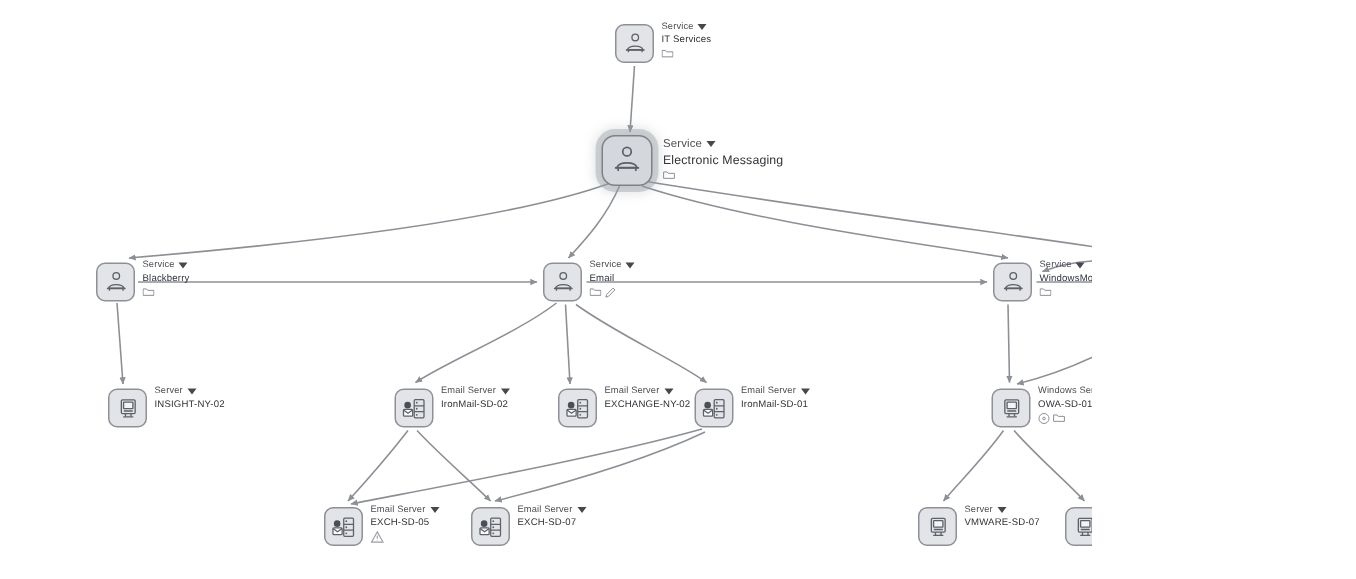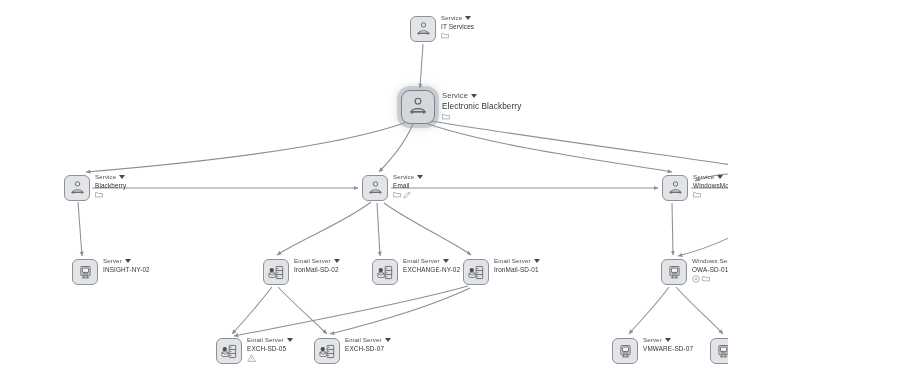--- a/index.html
+++ b/index.html
@@ -161,21 +161,21 @@
             <line x1="3.2" y1="17.4" x2="20.8" y2="17.4"></line>
             <line x1="5.6" y1="17.4" x2="5.6" y2="19.6"></line>
             <line x1="18.4" y1="17.4" x2="18.4" y2="19.6"></line>
           </svg>
         </div>
         <div class="node-text">
           <div class="row-type">
             <span>Service</span>
             <span class="caret"></span>
           </div>
-          <div class="row-name">Electronic Blackberry</div>
+          <div class="row-name">Electronic Messaging</div>
           <div class="badges">
             <span class="badge">
               <svg width="8" height="7" viewBox="0 0 12 10" fill="none" stroke="#8b8f96" stroke-width="1">
                 <path d="M0.6 8.6 V2.2 h3.4 l1.2 1.4 h6.2 V8.6 z"></path>
               </svg>
             </span>
           </div>
         </div>
       </div>
       <div class="node" style="left: 64px; top: 175px;">

